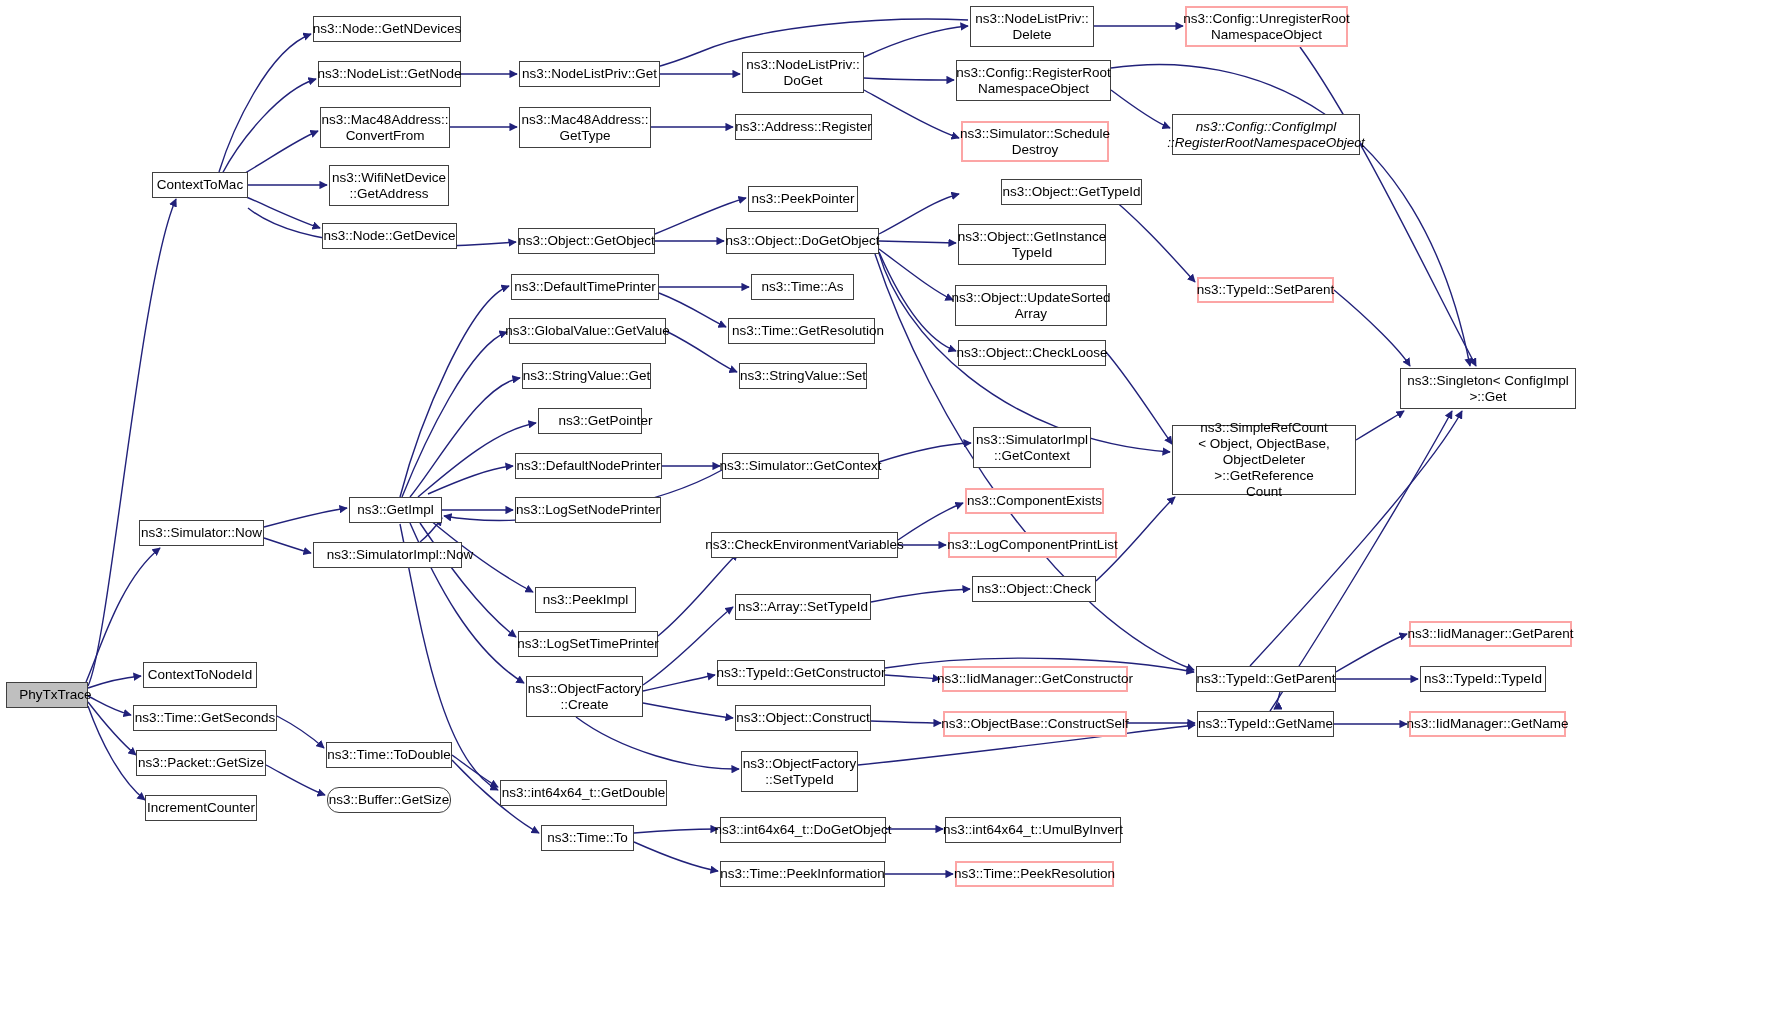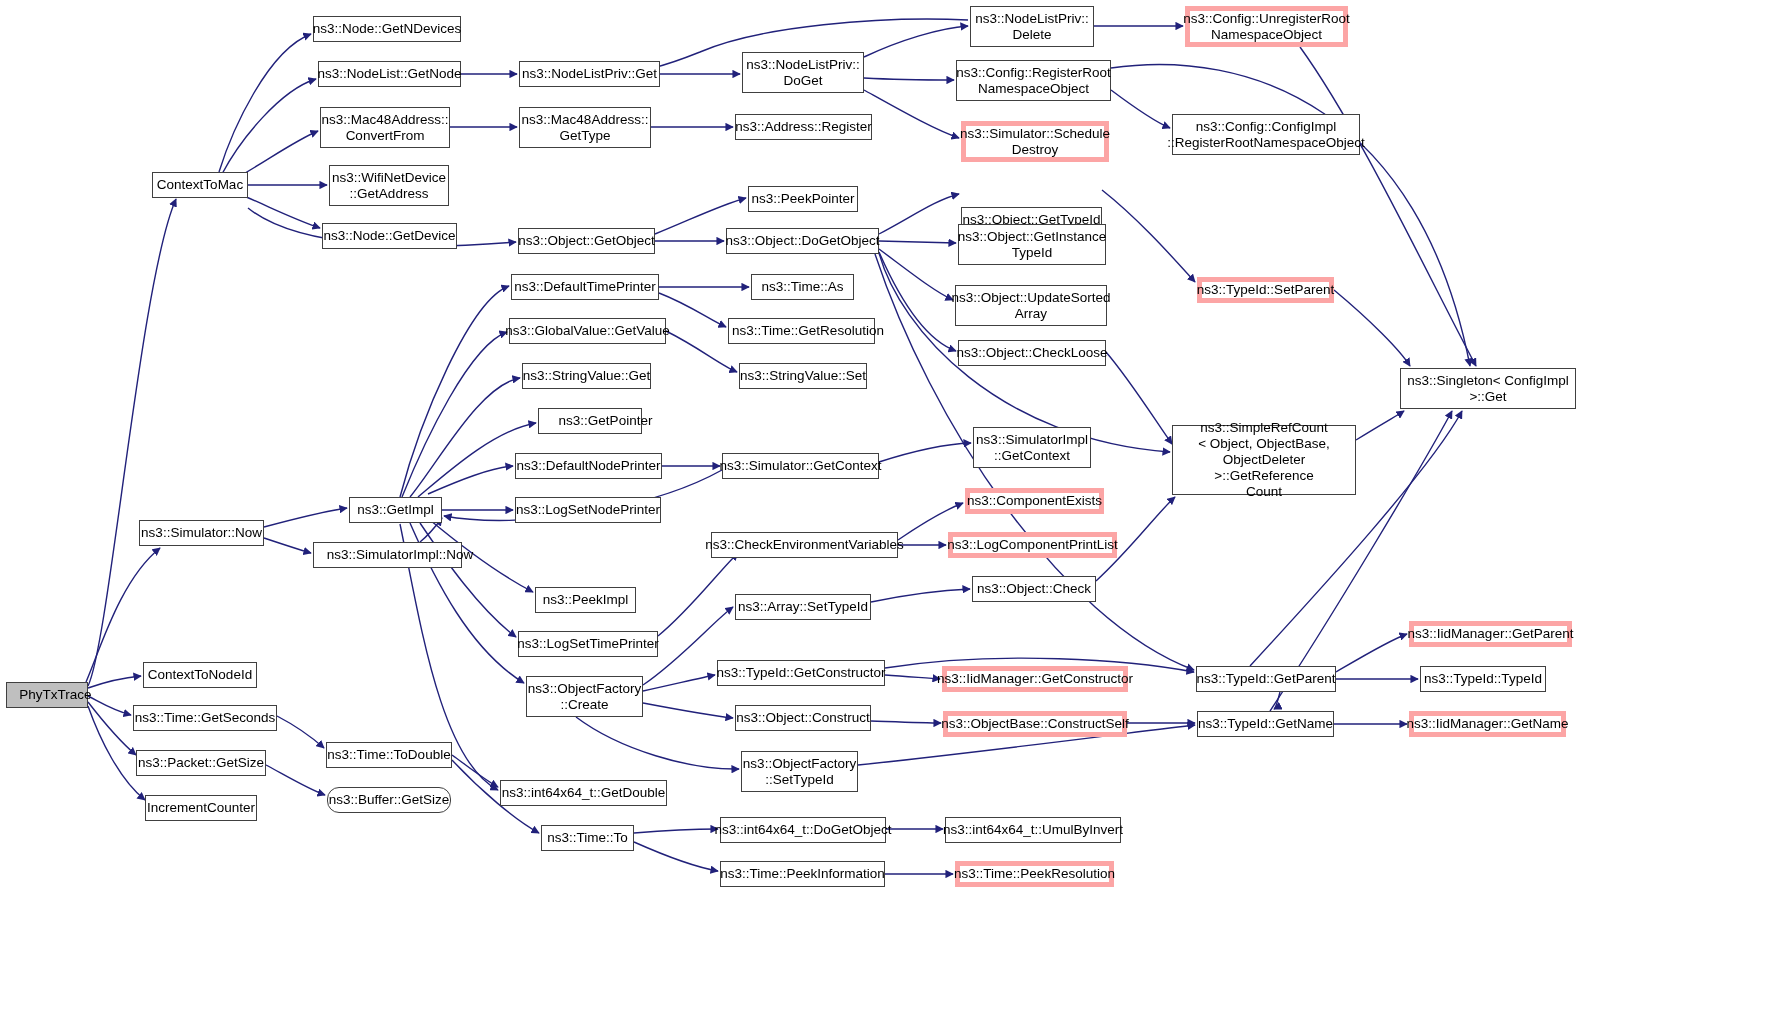--- a/index.html
+++ b/index.html
@@ -3,21 +3,21 @@
 <meta charset="utf-8">
 <style>
   html,body{margin:0;padding:0;background:#ffffff;}
   #canvas{position:relative;width:1775px;height:1009px;background:#fff;
           font-family:"Liberation Sans", sans-serif;overflow:hidden;}
   svg.edges{position:absolute;left:0;top:0;width:1775px;height:1009px;}
   .node{position:absolute;box-sizing:border-box;display:flex;align-items:center;
         justify-content:center;text-align:center;background:#ffffff;
         border:1px solid #404040;color:#000;font-size:13.5px;line-height:16px;
         white-space:pre-line;padding:1px 3px;}
-  .node.red{border:5px solid #fca5a5;}
+  .node.red{border:2px solid #fca5a5;}
   .node.root{background:#bfbfbf;border:1px solid #404040;}
 </style>
 </head>
 <body>
 
 <div id="canvas">
   <svg class="edges" viewBox="0 0 1775 1009">
     <defs>
       <marker id="arrow" viewBox="0 0 10 10" refX="9" refY="5" markerWidth="6" markerHeight="6" orient="auto-start-reverse">
         <path d="M 0 0 L 10 5 L 0 10 z" fill="#21217a"></path>
@@ -126,26 +126,26 @@
 DoGet</div>
       <div class="node" style="left: 735px; top: 114px; width: 137px; height: 26px;">ns3::Address::Register</div>
       <div class="node" style="left: 970px; top: 6px; width: 124px; height: 41px;">ns3::NodeListPriv::
 Delete</div>
       <div class="node" style="left: 956px; top: 60px; width: 155px; height: 41px;">ns3::Config::RegisterRoot
 NamespaceObject</div>
       <div class="node red" style="left: 961px; top: 121px; width: 148px; height: 41px;">ns3::Simulator::Schedule
 Destroy</div>
       <div class="node red" style="left: 1185px; top: 6px; width: 163px; height: 41px;">ns3::Config::UnregisterRoot
 NamespaceObject</div>
-      <div class="node" style="left: 1172px; top: 114px; width: 188px; height: 41px;">ns3::Config::ConfigImpl
+      <div class="node" style="left: 1172px; top: 114px; width: 188px; height: 41px; font-style: italic;">ns3::Config::ConfigImpl
 ::RegisterRootNamespaceObject</div>
       <div class="node" style="left: 748px; top: 186px; width: 110px; height: 26px;">ns3::PeekPointer</div>
       <div class="node" style="left: 518px; top: 228px; width: 137px; height: 26px;">ns3::Object::GetObject</div>
       <div class="node" style="left: 726px; top: 228px; width: 153px; height: 26px;">ns3::Object::DoGetObject</div>
-      <div class="node" style="left: 961px; top: 179px; width: 141px; height: 26px; margin-top: 28px;">ns3::Object::GetTypeId</div>
+      <div class="node" style="left: 1001px; top: 179px; width: 141px; height: 26px;">ns3::Object::GetTypeId</div>
       <div class="node" style="left: 958px; top: 224px; width: 148px; height: 41px;">ns3::Object::GetInstance
 TypeId</div>
       <div class="node" style="left: 955px; top: 285px; width: 152px; height: 41px;">ns3::Object::UpdateSorted
 Array</div>
       <div class="node" style="left: 958px; top: 340px; width: 148px; height: 26px;">ns3::Object::CheckLoose</div>
       <div class="node red" style="left: 1197px; top: 277px; width: 137px; height: 26px;">ns3::TypeId::SetParent</div>
       <div class="node" style="left: 1400px; top: 368px; width: 176px; height: 41px;">ns3::Singleton&lt; ConfigImpl
 &gt;::Get</div>
       <div class="node" style="left: 1172px; top: 425px; width: 184px; height: 70px;">ns3::SimpleRefCount
 &lt; Object, ObjectBase,

